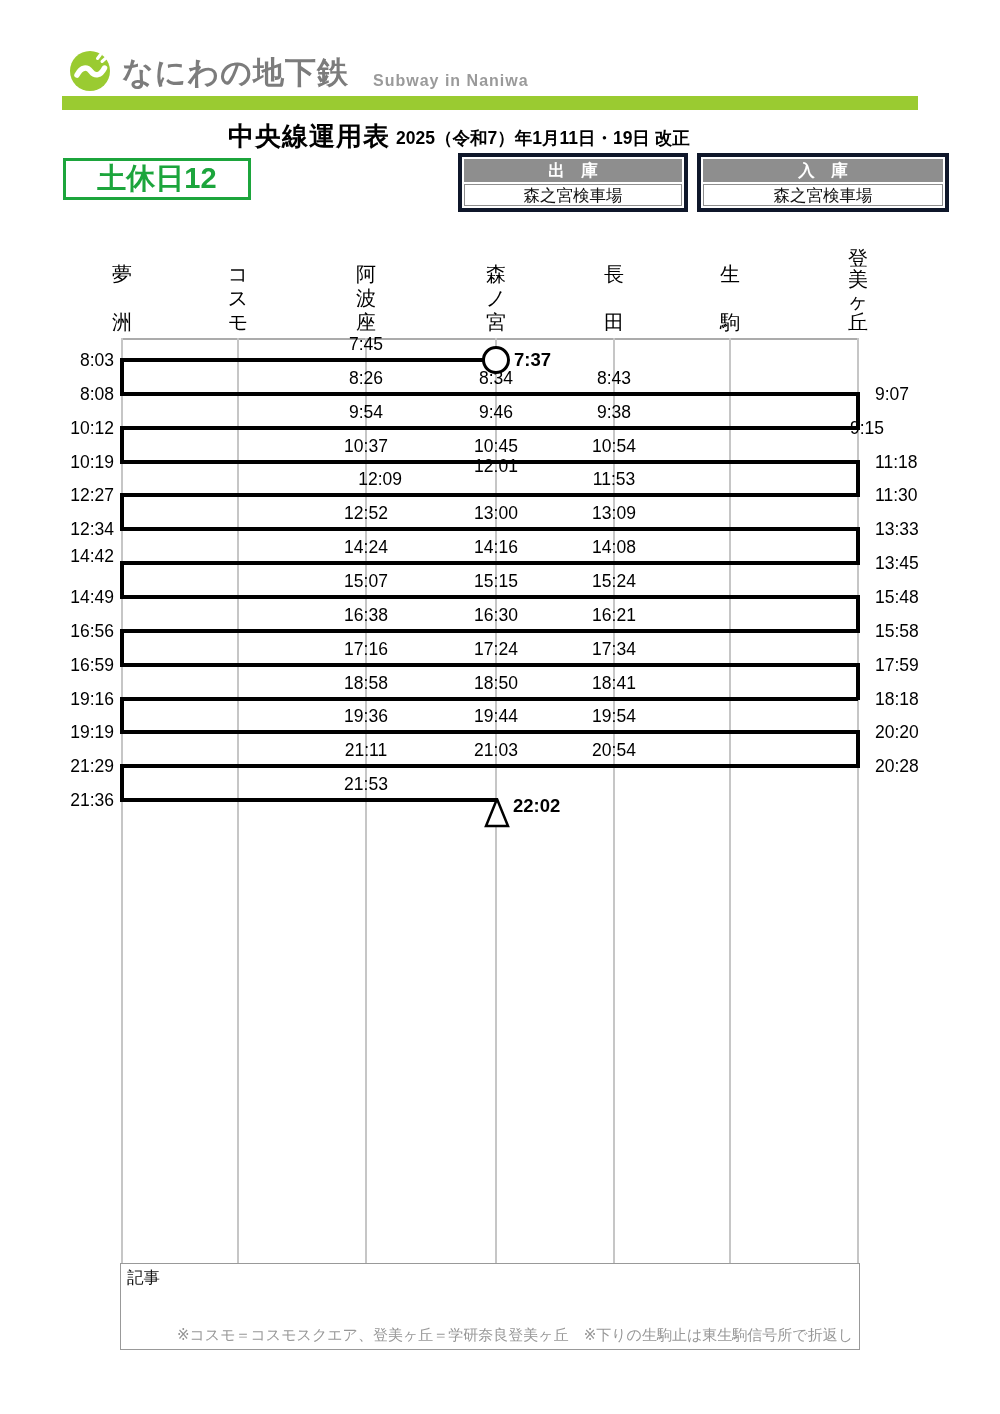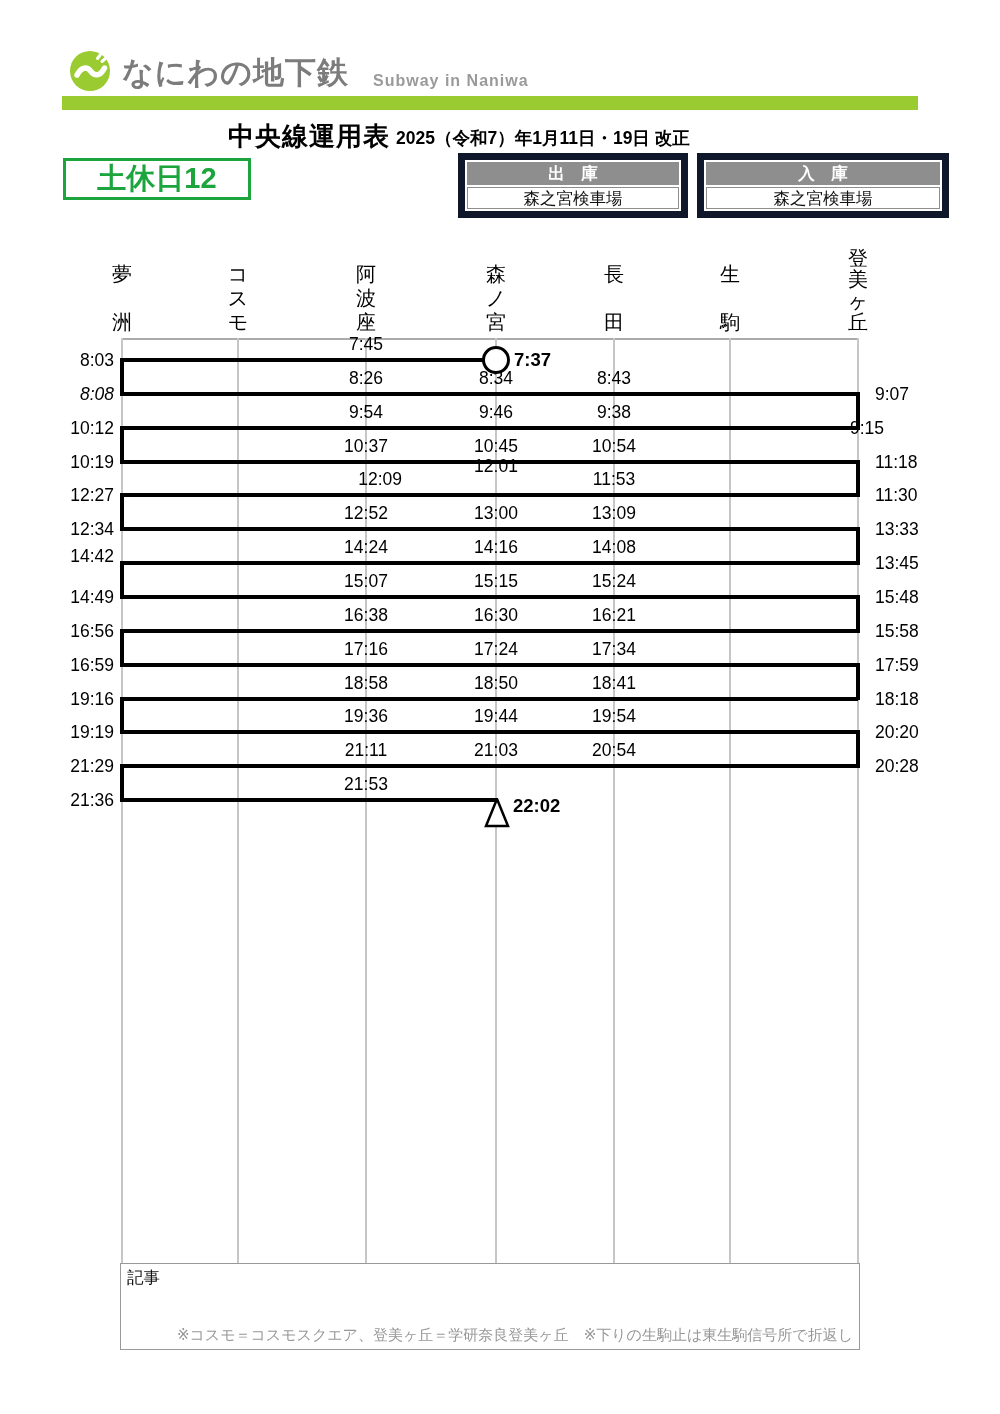--- a/index.html
+++ b/index.html
@@ -15,21 +15,21 @@
   .logo-sub{left:373px;top:72px;font-size:16px;font-weight:bold;color:#9a9a9a;letter-spacing:1px;}
   .brand-bar{left:62px;top:96px;width:856px;height:14px;}
   
   .page-title{left:228px;top:119px;font-size:26px;font-weight:bold;letter-spacing:1px;}
   .revision{left:396px;top:126px;font-size:17.5px;font-weight:bold;}
   
   .badge{left:63px;top:158px;width:188px;height:42px;border:3px solid #1ca53c;
          display:flex;align-items:center;justify-content:center;
          font-size:29px;font-weight:bold;color:#1ca53c;box-sizing:border-box;}
   
-  .depot{border:7px solid #0f172a;background:#fff;padding:2px;box-sizing:border-box;}
+  .depot{border:4px solid #0f172a;background:#fff;padding:2px;box-sizing:border-box;}
   .depot.out{left:458px;top:153px;width:230px;}
   .depot.in{left:697px;top:153px;width:252px;}
   .depot-head{background:#8e8e8e;color:#fff;font-size:16.5px;font-weight:bold;
               text-align:center;height:23px;line-height:23px;}
   .depot-body{border:1px solid #8e8e8e;font-size:16.5px;text-align:center;
               height:20px;line-height:20px;margin-top:2px;color:#111;}
   
   #chart{left:122px;top:338px;width:736px;height:925px;}
   .vgrid{width:1.5px;background:#c6c6c6;top:0;}
   .grid-top{left:0;top:0;height:2px;background:#ababab;}
@@ -119,21 +119,21 @@
         <div>美</div>
         <div>ヶ</div>
         <div>丘</div>
       </div>
       <div class="abs run-line" style="left: 0px; top: 20px; width: 374px;"></div>
       <div class="abs mk-circle" style="left: 360px; top: 8px;"></div>
       <div class="abs tbold" style="left: 392px; top: 11px;">7:37</div>
       <div class="abs tlabel tleft" style="left: -70px; top: 11px;">8:03</div>
       <div class="abs tlabel tmid" style="left: 208px; top: -5px;">7:45</div>
       <div class="abs run-line" style="left: 0px; top: 53.85px; width: 736px;"></div>
-      <div class="abs tlabel tleft" style="left: -70px; top: 44.85px; font-style: italic;">8:08</div>
+      <div class="abs tlabel tleft" style="left: -70px; top: 44.85px;">8:08</div>
       <div class="abs tlabel tright" style="left: 753px; top: 44.85px;">9:07</div>
       <div class="abs tlabel tmid" style="left: 208px; top: 28.85px;">8:26</div>
       <div class="abs tlabel tmid" style="left: 338px; top: 28.85px;">8:34</div>
       <div class="abs tlabel tmid" style="left: 456px; top: 28.85px;">8:43</div>
       <div class="abs run-line" style="left: 0px; top: 87.7px; width: 736px;"></div>
       <div class="abs tlabel tright" style="left: 728px; top: 78.7px;">9:15</div>
       <div class="abs tlabel tleft" style="left: -70px; top: 78.7px;">10:12</div>
       <div class="abs tlabel tmid" style="left: 456px; top: 62.7px;">9:38</div>
       <div class="abs tlabel tmid" style="left: 338px; top: 62.7px;">9:46</div>
       <div class="abs tlabel tmid" style="left: 208px; top: 62.7px;">9:54</div>

